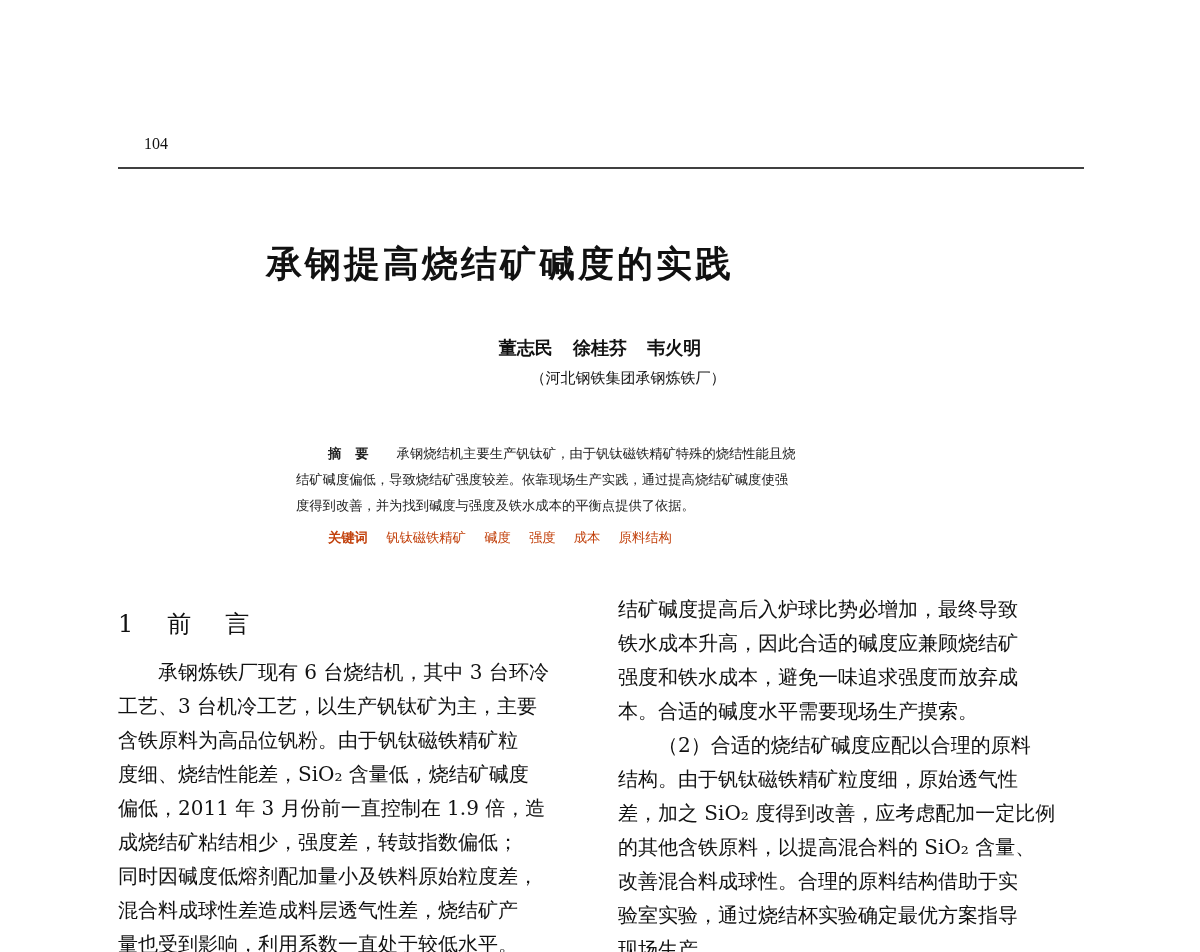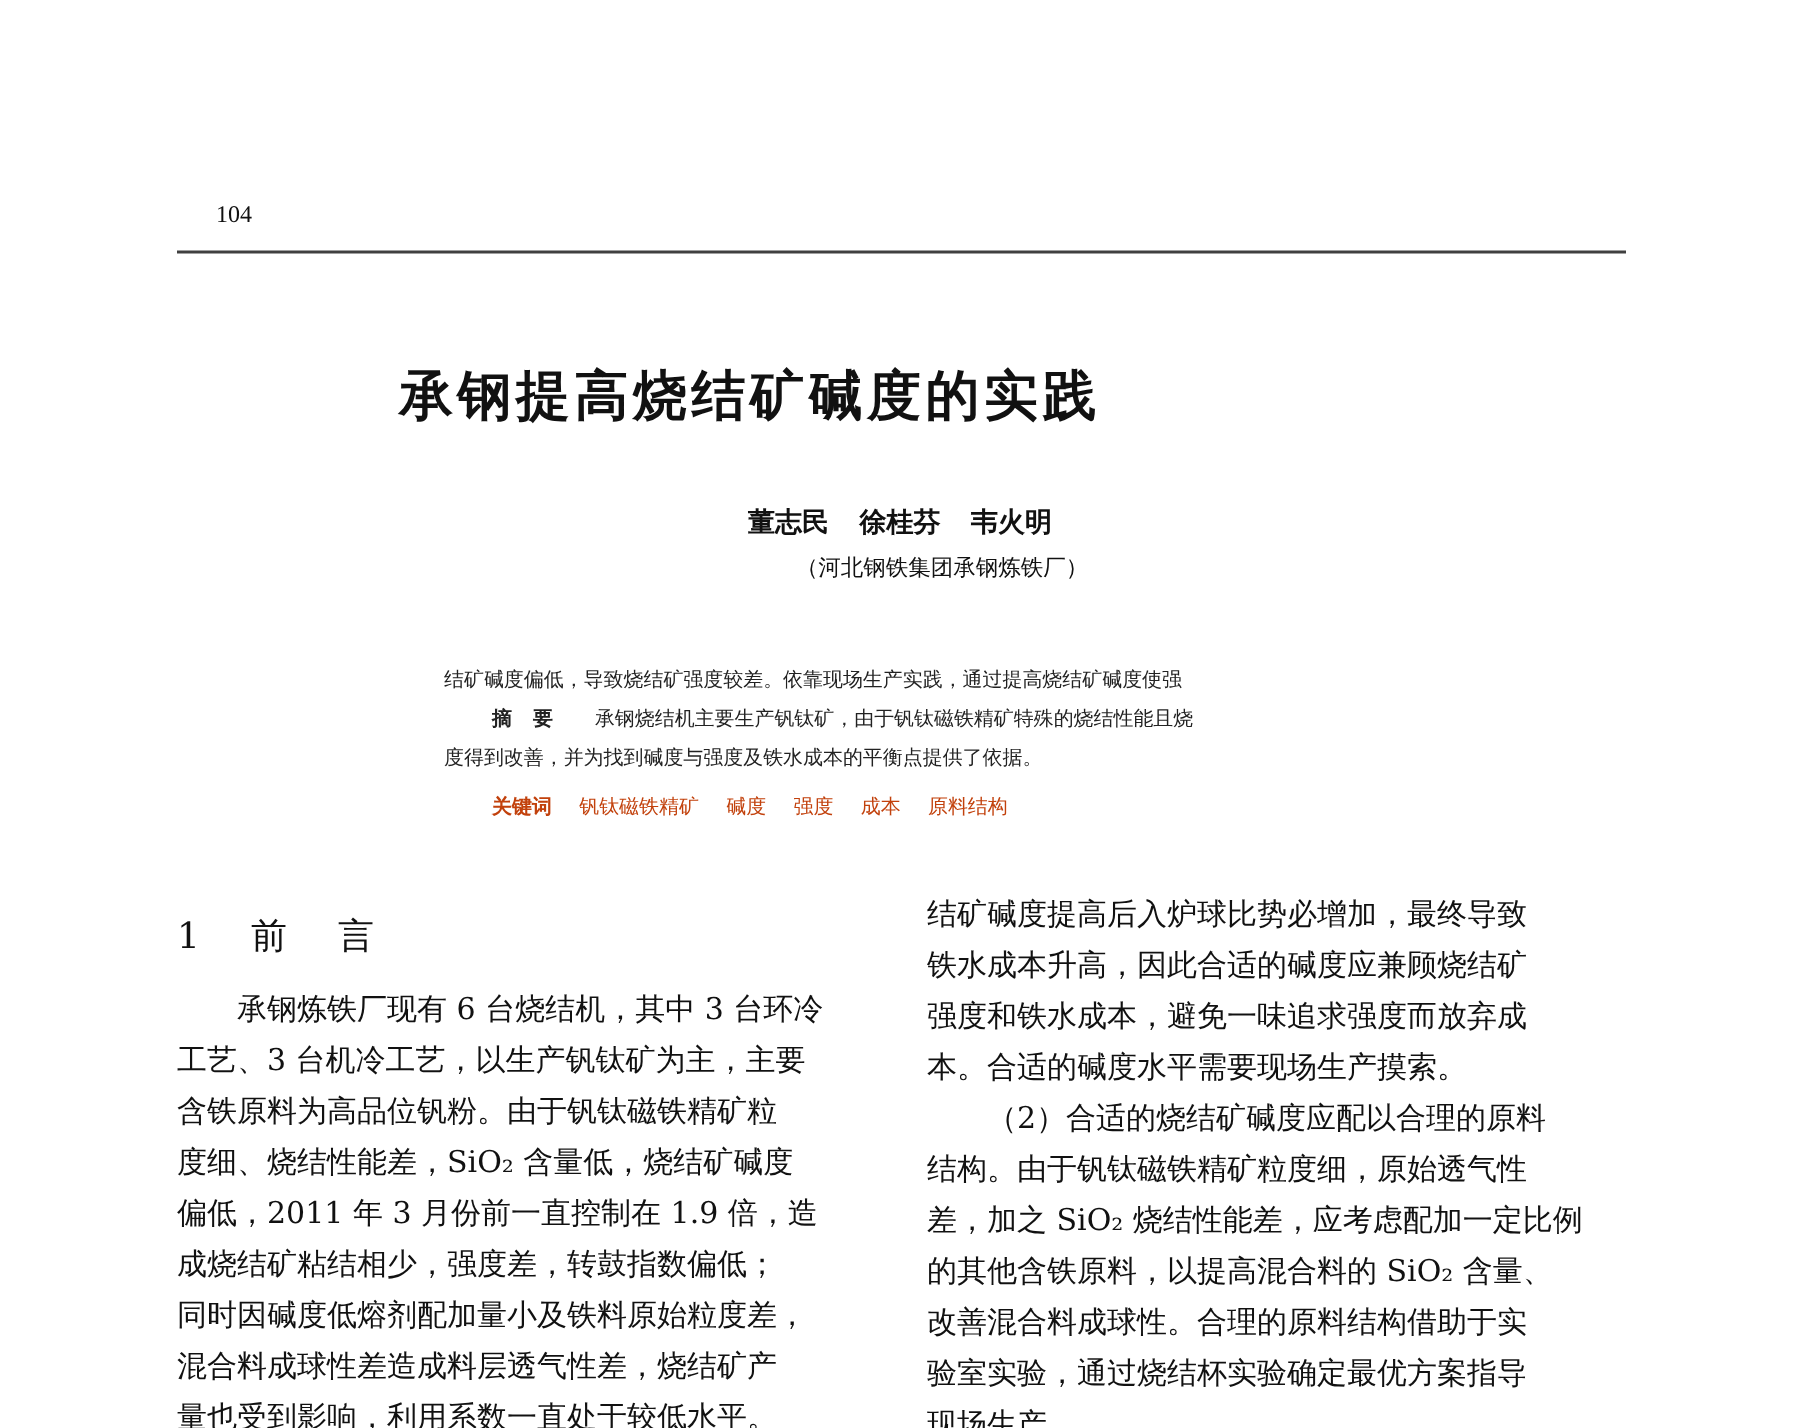--- a/index.html
+++ b/index.html
@@ -65,22 +65,22 @@
 <div class="title">承钢提高烧结矿碱度的实践</div>
 
 <div class="authors">
   <span>董志民</span>
   <span>徐桂芬</span>
   <span>韦火明</span>
 </div>
 <div class="affiliation">（河北钢铁集团承钢炼铁厂）</div>
 
 <div class="abstract">
+  <div><span class="lbl">摘要</span><span>承钢烧结机主要生产钒钛矿，由于钒钛磁铁精矿特殊的烧结性能且烧</span></div>
   <div>结矿碱度偏低，导致烧结矿强度较差。依靠现场生产实践，通过提高烧结矿碱度使强</div>
-  <div><span class="lbl">摘要</span><span>承钢烧结机主要生产钒钛矿，由于钒钛磁铁精矿特殊的烧结性能且烧</span></div>
   <div>度得到改善，并为找到碱度与强度及铁水成本的平衡点提供了依据。</div>
 </div>
 
 <div class="keywords">
   <span class="lbl">关键词</span>
   <span class="kw">钒钛磁铁精矿</span>
   <span class="kw">碱度</span>
   <span class="kw">强度</span>
   <span class="kw">成本</span>
   <span class="kw">原料结构</span>
@@ -102,18 +102,18 @@
   <span class="line">量也受到影响，利用系数一直处于较低水平。</span>
 </div>
 
 <div class="right-body">
   <span class="line">结矿碱度提高后入炉球比势必增加，最终导致</span>
   <span class="line">铁水成本升高，因此合适的碱度应兼顾烧结矿</span>
   <span class="line">强度和铁水成本，避免一味追求强度而放弃成</span>
   <span class="line">本。合适的碱度水平需要现场生产摸索。</span>
   <span class="line indent">（2）合适的烧结矿碱度应配以合理的原料</span>
   <span class="line">结构。由于钒钛磁铁精矿粒度细，原始透气性</span>
-  <span class="line">差，加之 SiO₂ 烧结性能差，应考虑配加一定比例</span>
+  <span class="line">差，加之 SiO₂ 度得到改善，应考虑配加一定比例</span>
   <span class="line">的其他含铁原料，以提高混合料的 SiO₂ 含量、</span>
   <span class="line">改善混合料成球性。合理的原料结构借助于实</span>
   <span class="line">验室实验，通过烧结杯实验确定最优方案指导</span>
   <span class="line">现场生产。</span>
 </div>
 
 </body></html>

